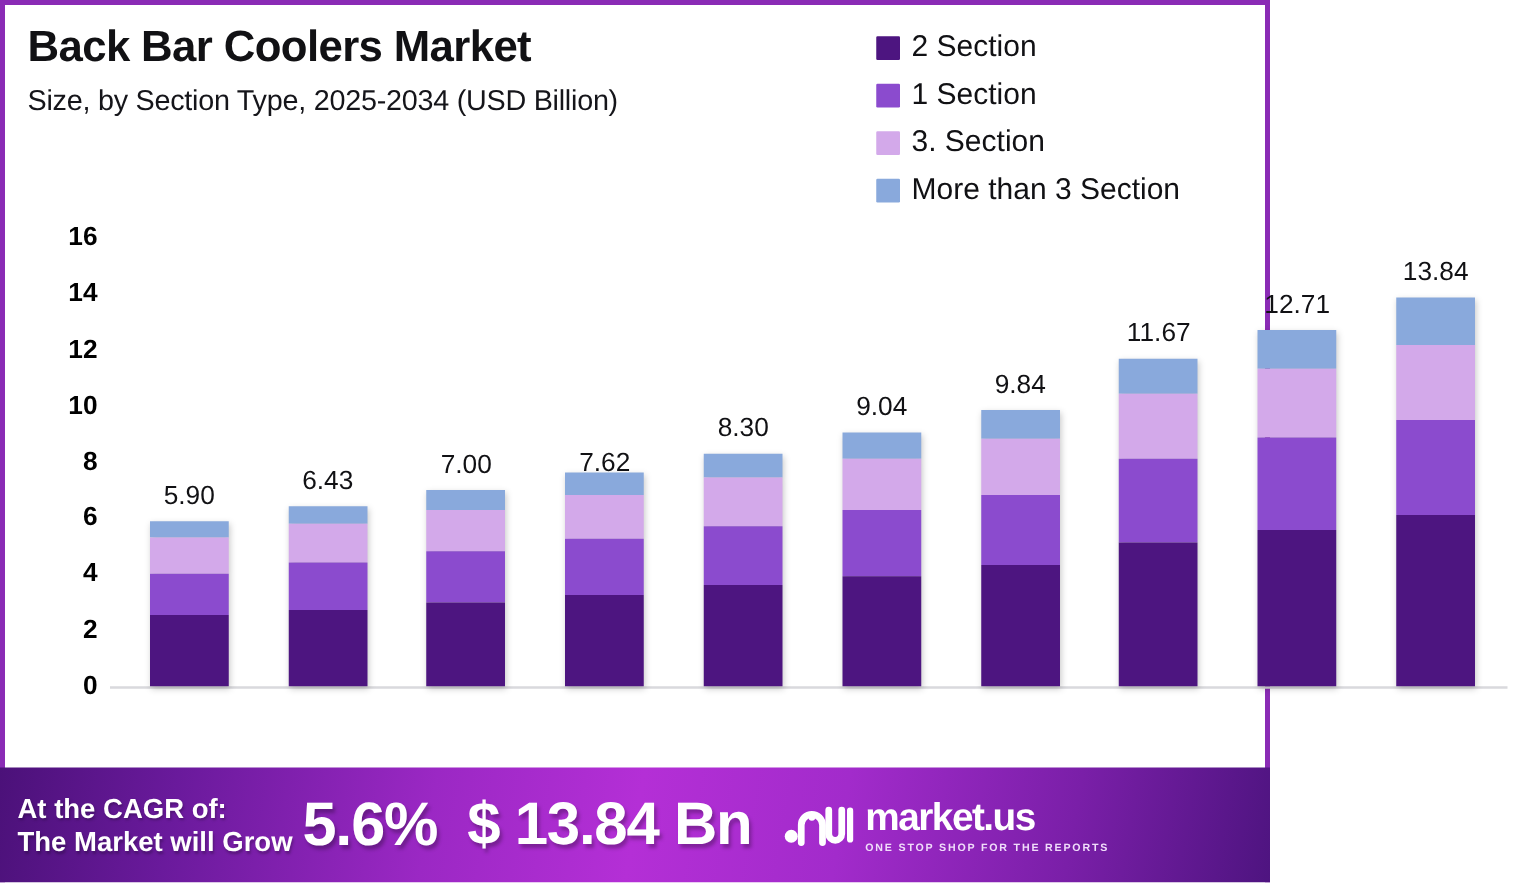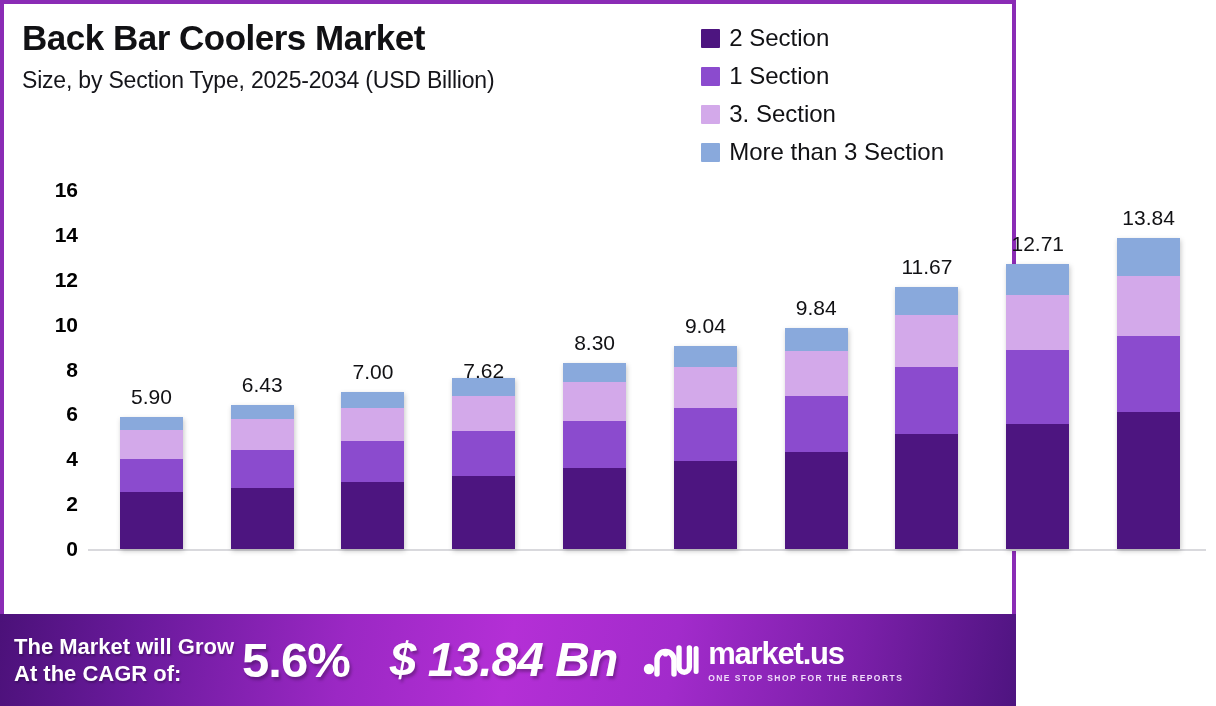--- a/index.html
+++ b/index.html
@@ -114,21 +114,21 @@
   }
   .b-cagr-text { margin-left: 14px; }
   .banner-big {
     color: #fff; font-weight: 700;
     font-size: 49px; line-height: 1;
     letter-spacing: -1px;
     text-shadow: 2px 3px 3px rgba(0,0,0,0.27);
     white-space: nowrap;
   }
   .b-cagr-val { margin-left: 8px; margin-right: 8px; }
-  .b-size-val { margin-left: 32px; margin-right: 8px; font-size: 48px; font-style: italic; }
+  .b-size-val { margin-left: 16px; margin-right: 8px; font-size: 48px; }
 
   .logo {
     display: flex; align-items: center; gap: 9px;
     margin-left: 18px; margin-right: 16px;
   }
   .logo-mark { width: 56px; height: 40px; flex: 0 0 auto; }
   .logo-words { display: flex; flex-direction: column; }
   .logo-name {
     color: #fff; font-weight: 700; font-size: 31px;
     line-height: 1; letter-spacing: -1.2px;
@@ -269,22 +269,22 @@
             <div class="seg" style="height: 59.235px; background: rgb(211, 169, 234);"></div>
             <div class="seg" style="height: 76.0631px; background: rgb(139, 75, 206);"></div>
             <div class="seg" style="height: 137.317px; background: rgb(77, 21, 128);"></div>
           </div>
         </div>
       </div>
   </div>
 
   <div class="banner">
     <div class="banner-txtblock b-cagr-text">
+      <div>At the CAGR of:</div>
       <div>The Market will Grow</div>
-      <div>At the CAGR of:</div>
     </div>
     <div class="banner-big b-cagr-val">5.6%</div>
     <div class="banner-big b-size-val">$ 13.84 Bn</div>
 
     <div class="logo">
       <span class="logo-mark">
         <svg viewBox="0 0 56 40" width="56" height="40" aria-hidden="true">
           <circle cx="6" cy="29" r="5.2" fill="#ffffff"></circle>
           <path d="M14 34 L14 20 a8.5 8.5 0 0 1 17 0 L31 34" fill="none" stroke="#ffffff" stroke-width="5.4" stroke-linecap="round"></path>
           <circle cx="22.5" cy="14" r="2.6" fill="#ffffff"></circle>

